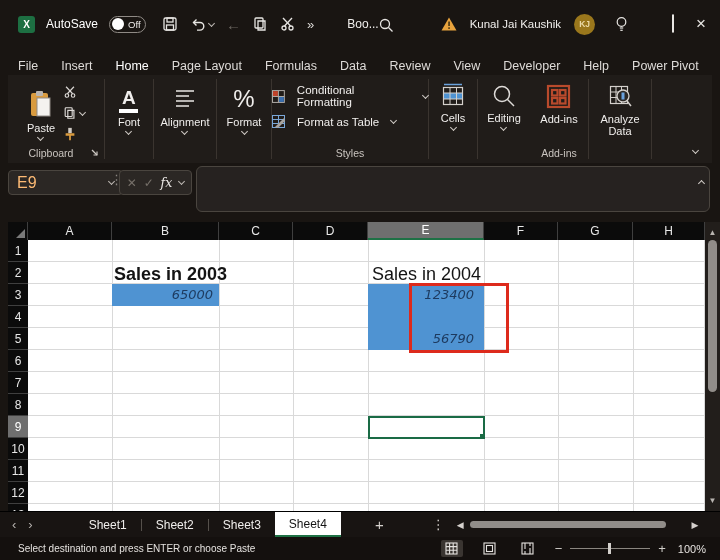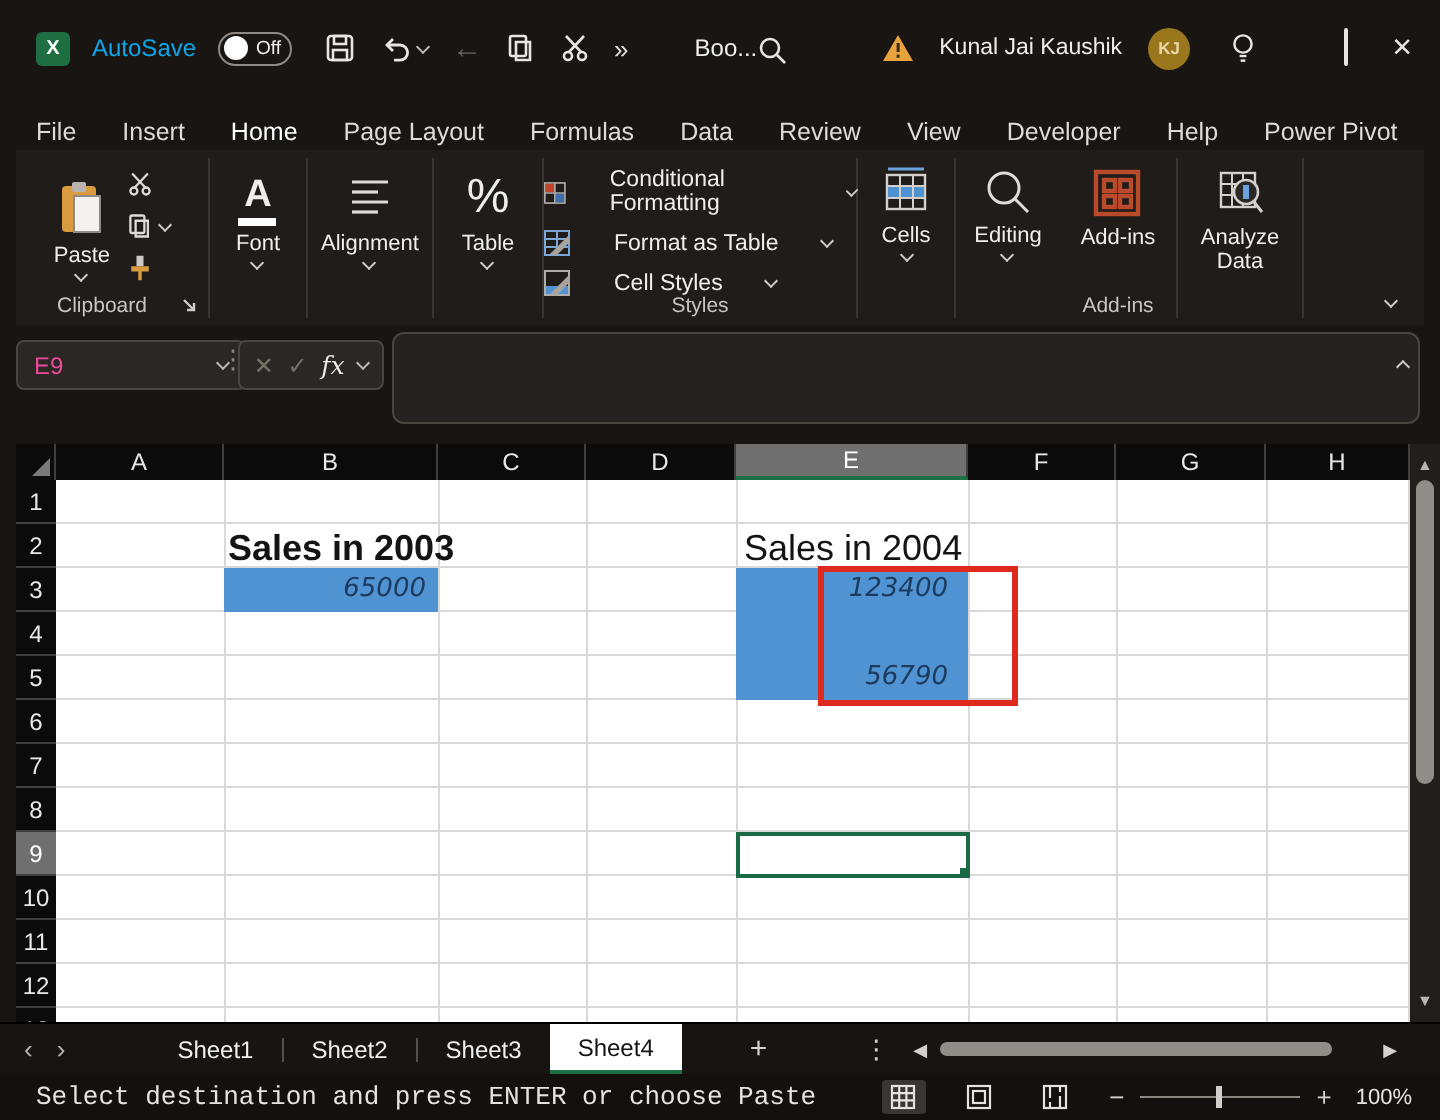--- a/index.html
+++ b/index.html
@@ -13,21 +13,21 @@
           transform:rotate(45deg); margin-top:-2px; }
   .chev.up { transform:rotate(-135deg); margin-top:3px; }
   svg { display:block; }
 
   
   .titlebar { position:absolute; left:0; top:0; width:720px; height:48px;
               display:flex; align-items:center; padding-left:18px; gap:11px; }
   .xl-logo { width:17px; height:17px; background:#1d6f42; border-radius:3px;
              color:#fff; font-size:10px; font-weight:bold; display:flex;
              align-items:center; justify-content:center; }
-  .autosave-lbl { font-size:12px; color:#0ea5e9; }
+  .autosave-lbl { font-size:12px; color:#ffffff; }
   .toggle { width:37px; height:17px; border:1px solid #8f8a85; border-radius:9px;
             display:flex; align-items:center; padding:0 4px 0 2px; gap:4px; }
   .knob { width:12px; height:12px; background:#fff; border-radius:50%; }
   .toggle-state { font-size:9.5px; color:#f0eeec; }
   .qat { display:flex; align-items:center; gap:12px; margin-left:5px; }
   .qat .btn { display:flex; align-items:center; }
   .doc-title { font-size:12px; color:#f0eeec; margin-left:22px; }
   .tb-search { position:absolute; left:378px; top:17px; }
   .tb-right { margin-left:auto; display:flex; align-items:center; gap:13px; padding-right:10px; }
   .user-name { font-size:11.5px; color:#f0eeec; }
@@ -48,27 +48,27 @@
   
   .ribbon { position:absolute; left:8px; top:75px; width:704px; height:88px;
             background:#201c19; display:flex; align-items:stretch; }
   .rdiv { width:1px; background:#3a342f; margin:4px 0; }
   .group { position:relative; display:flex; justify-content:center; }
   .group-label { position:absolute; bottom:4px; left:0; right:0; text-align:center;
                  font-size:10.5px; color:#c9c4bf; }
   .bigbtn { display:flex; flex-direction:column; align-items:center; gap:3px; padding-top:8px; }
   .bigbtn .lbl { font-size:11px; color:#f0eeec; }
   .styles-col { display:flex; flex-direction:column; gap:7px; padding-top:9px; }
-  .styles-row { display:flex; align-items:center; gap:22px; font-size:11.5px; color:#f0eeec; }
+  .styles-row { display:flex; align-items:center; gap:12px; font-size:11.5px; color:#f0eeec; }
   .ribbon-collapse { position:absolute; right:14px; bottom:10px; color:#cfcac5; }
 
   
   .namebox { position:absolute; left:8px; top:170px; width:115px; height:25px;
              background:#2b2724; border:1px solid #4a453f; border-radius:4px;
-             display:flex; align-items:center; font-size:12px; color:#ec4899; padding:0 8px; }
+             display:flex; align-items:center; font-size:16px; color:#fdba74; padding:0 8px; }
   .namebox .chev { margin-left:auto; color:#bdb8b3; }
   .fb-dots { position:absolute; left:110px; top:172px; color:#8a8580; font-size:13px; }
   .fxbox { position:absolute; left:119px; top:170px; width:73px; height:25px;
            background:#2b2724; border:1px solid #4a453f; border-radius:4px;
            display:flex; align-items:center; justify-content:space-evenly; }
   .fx-x,.fx-check { color:#767069; font-size:12px; }
   .fx-fx { color:#ece9e6; font-style:italic; font-size:12.5px; font-family:"DejaVu Serif", serif; }
   .formula-input { position:absolute; left:196px; top:166px; width:514px; height:46px;
                    background:#262220; border:1px solid #4a453f; border-radius:6px; }
   .fb-collapse { position:absolute; right:16px; top:178px; color:#cfcac5; }
@@ -117,21 +117,21 @@
   .add-sheet { color:#d5d1cd; font-size:15px; margin-left:34px; }
   .sheet-more { color:#d5d1cd; font-size:13px; margin-left:48px; }
   .hscroll { display:flex; align-items:center; margin-left:12px; gap:6px; }
   .harrow { color:#d5d1cd; font-size:9px; }
   .htrack { width:216px; height:10px; display:flex; align-items:center; }
   .hthumb { width:196px; height:7px; background:#918d89; border-radius:4px; }
 
   
   .statusbar { position:absolute; left:0; top:537px; width:720px; height:23px; background:#14100e;
                display:flex; align-items:center; padding:0 14px 0 18px; }
-  .status-msg { font-size:13px; color:#e5e2df;font-family:Liberation Mono, monospace; }
+  .status-msg { font-size:10px; color:#e5e2df; }
   .sb-right { margin-left:auto; display:flex; align-items:center; gap:16px; }
   .viewbtn { display:flex; align-items:center; justify-content:center; width:22px; height:17px; }
   .viewbtn.on { background:#3a3531; border-radius:2px; }
   .zoomer { display:flex; align-items:center; gap:8px; }
   .zline { width:80px; height:1px; background:#8a8680; position:relative; }
   .zthumb { position:absolute; left:38px; top:-5px; width:3px; height:11px; background:#d3d0cc; }
   .zsign { font-size:13px; color:#d3d0cc; }
   .zoom-pct { font-size:11px; color:#e5e2df; margin-left:4px; }
 </style>
 </head>
@@ -284,21 +284,21 @@
         </svg>
         <span class="lbl">Alignment</span>
         <span class="chev" style="color:#cfcac5"></span>
       </div>
     </div>
     <div class="rdiv"></div>
 
     <div class="group" style="width:54px;">
       <div class="bigbtn">
         <span style="font-size:24px;color:#f0eeec;height:30px;line-height:32px;">%</span>
-        <span class="lbl">Table</span>
+        <span class="lbl">Format</span>
         <span class="chev" style="color:#cfcac5"></span>
       </div>
     </div>
     <div class="rdiv"></div>
 
     <div class="group" style="width:156px;">
       <div class="styles-col">
         <div class="styles-row">
           <svg width="13" height="13" viewBox="0 0 13 13">
             <rect x="0.5" y="0.5" width="12" height="12" fill="none" stroke="#b0aca7"></rect>
@@ -311,29 +311,20 @@
         </div>
         <div class="styles-row">
           <svg width="13" height="13" viewBox="0 0 13 13">
             <rect x="0.5" y="0.5" width="12" height="12" fill="none" stroke="#7aa7d8"></rect>
             <path d="M0.5 4.5 h12 M0.5 8.5 h12 M6.5 0.5 v12" stroke="#7aa7d8"></path>
             <path d="M3 12 L12 3 L13 6 L6 13 Z" fill="#a8a39e"></path>
           </svg>
           <span>Format as Table</span>
           <span class="chev" style="color:#cfcac5"></span>
         </div>
-        <div class="styles-row">
-          <svg width="13" height="13" viewBox="0 0 13 13">
-            <rect x="0.5" y="0.5" width="12" height="12" fill="none" stroke="#b0aca7"></rect>
-            <rect x="1" y="8" width="11" height="4" fill="#4f93d2"></rect>
-            <path d="M3 12 L12 3 L13 6 L6 13 Z" fill="#a8a39e"></path>
-          </svg>
-          <span>Cell Styles</span>
-          <span class="chev" style="color:#cfcac5"></span>
-        </div>
       </div>
       <span class="group-label">Styles</span>
     </div>
     <div class="rdiv"></div>
 
     <div class="group" style="width:48px;">
       <div class="bigbtn">
         <svg width="26" height="26" viewBox="0 0 26 26">
           <path d="M4 1.5 h18" stroke="#6aa2dd" stroke-width="1.5"></path>
           <rect x="3.5" y="4.5" width="19" height="17" fill="none" stroke="#d4d0cc" stroke-width="1.2"></rect>

